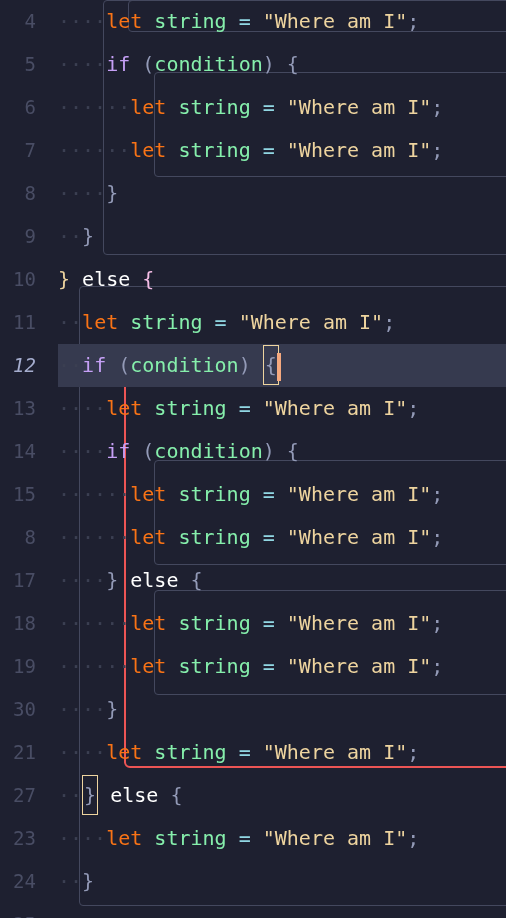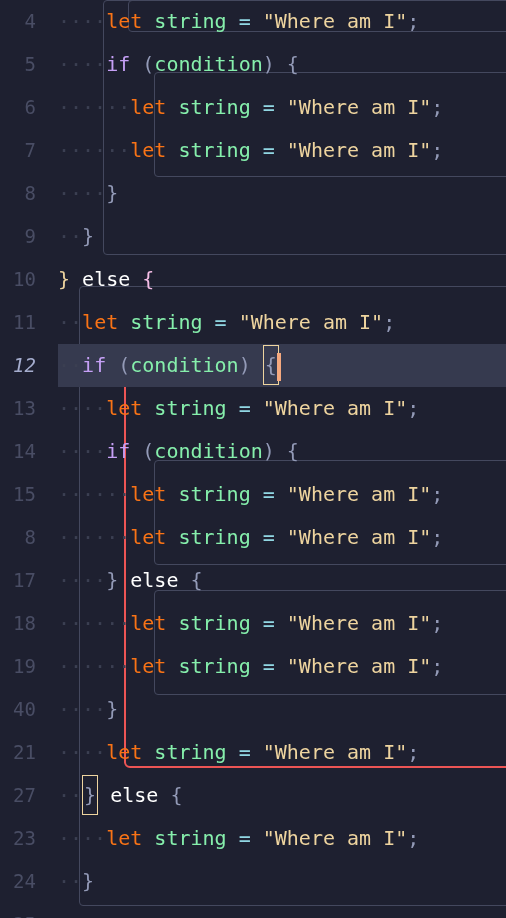--- a/index.html
+++ b/index.html
@@ -104,21 +104,21 @@
       <div class="gutter-line">10</div>
       <div class="gutter-line">11</div>
       <div class="gutter-line active">12</div>
       <div class="gutter-line">13</div>
       <div class="gutter-line">14</div>
       <div class="gutter-line">15</div>
       <div class="gutter-line">8</div>
       <div class="gutter-line">17</div>
       <div class="gutter-line">18</div>
       <div class="gutter-line">19</div>
-      <div class="gutter-line">40</div>
+      <div class="gutter-line">30</div>
       <div class="gutter-line">21</div>
       <div class="gutter-line">27</div>
       <div class="gutter-line">23</div>
       <div class="gutter-line">24</div>
       <div class="gutter-line">25</div>
     </div>
   <div class="code" id="code">
 
     <div class="scope-box" style="left:82px; top:0px;   width:420px; height:32px;"></div>
     <div class="scope-box" style="left:57px; top:0px;   width:448px; height:255px;"></div>

